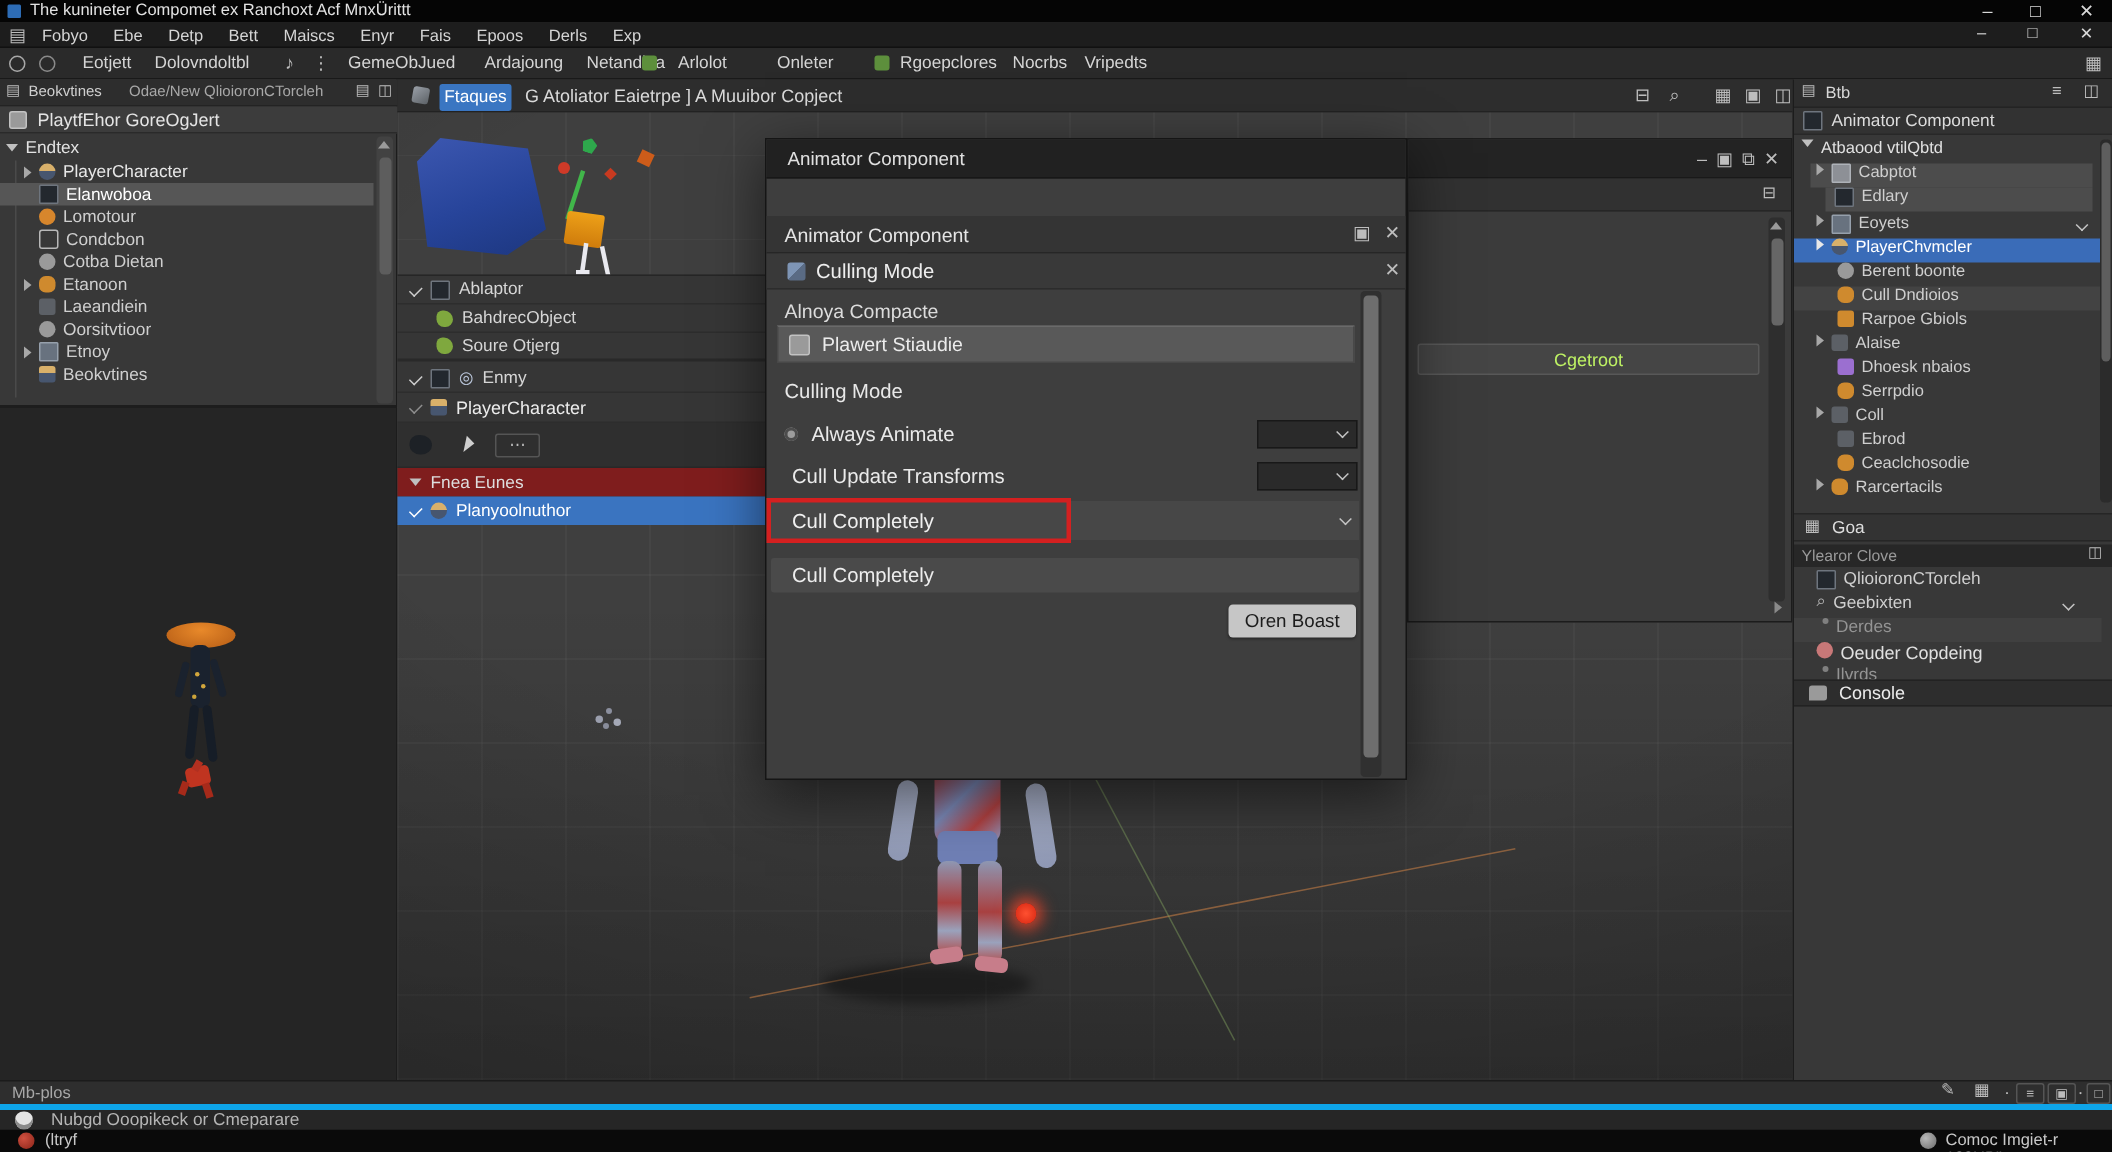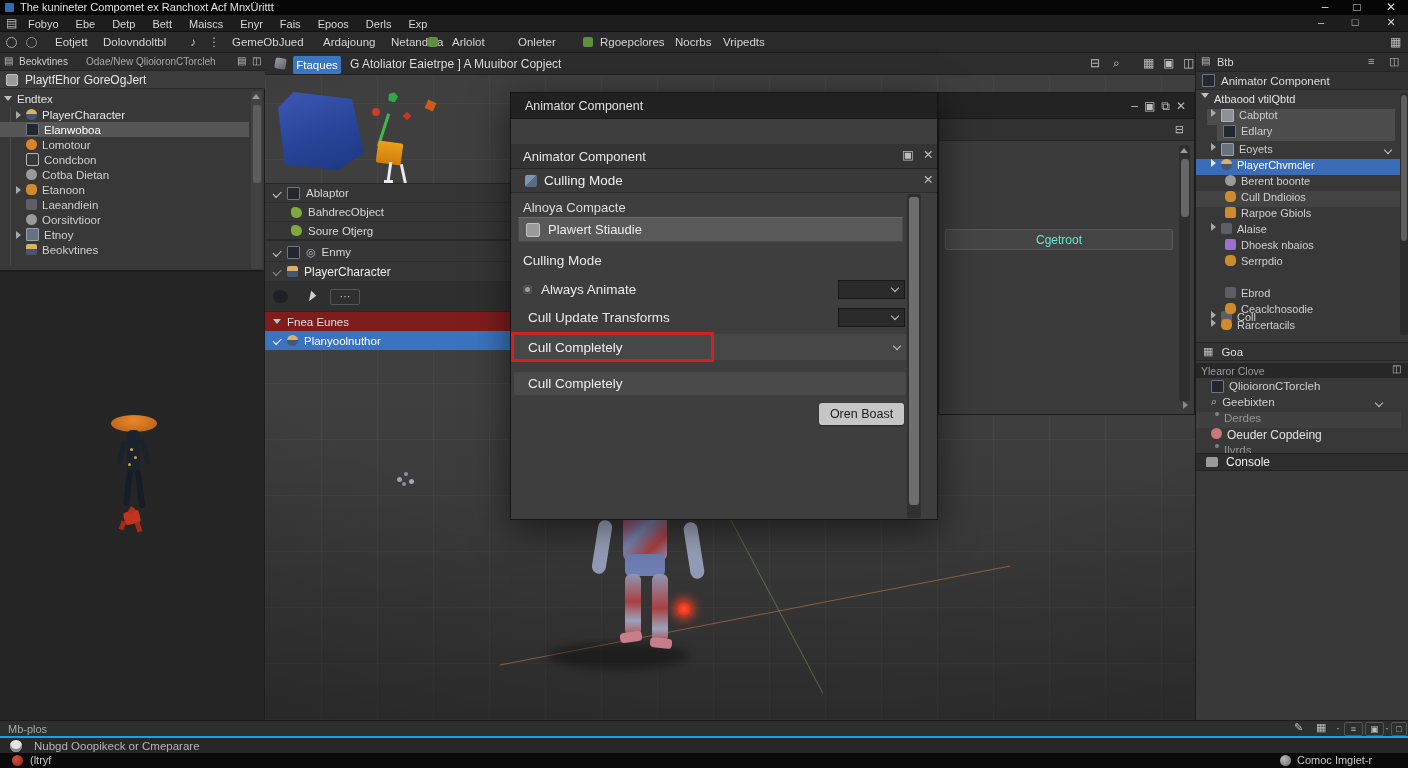--- a/index.html
+++ b/index.html
@@ -298,21 +298,21 @@
     <span class="glyph">✕</span>
   </div>
   <div class="abs flex" style="left:0;top:26px;width:100%;height:22px;background:#313131;border-bottom:1px solid #262626;box-sizing:border-box;justify-content:flex-end;padding-right:10px;">
     <span class="glyph" style="font-size:11px;">⊟</span>
   </div>
   <div class="scrolltrack" style="left:240px;top:52px;width:11px;height:256px;">
     <span class="tri-u abs" style="left:1px;top:3px;"></span>
     <div class="scrollthumb" style="left:1.5px;top:14px;width:8px;height:58px;"></div>
   </div>
   <div class="abs flex" style="left:6px;top:136px;width:228px;height:21px;background:#454545;border:1px solid #585858;border-radius:2px;box-sizing:border-box;justify-content:center;">
-    <span style="font-size:12px;color:#5eead4;">Cgetroot</span>
+    <span style="font-size:12px;color:#bef264;">Cgetroot</span>
   </div>
   <span class="tri-r abs" style="left:244px;top:308px;border-left-color:#8a8a8a;"></span>
 </div>
 
 <div class="abs" style="left:510px;top:92px;width:428px;height:428px;background:#3e3e3e;border:1px solid #151515;box-sizing:border-box;box-shadow:0 10px 36px rgba(0,0,0,.55);z-index:10;">
 
   <div class="abs flex" style="left:0;top:0;width:100%;height:26px;background:#212121;border-bottom:1px solid #171717;box-sizing:border-box;">
     <span style="margin-left:14px;font-size:12.5px;color:#e0e0e0;">Animator Component</span>
   </div>
 
@@ -435,21 +435,21 @@
     <span>Alaise</span>
   </div>
   <div class="irow" style="left:0;top:186px;width:205px;padding-left:29px;">
     <span class="ic ic-purple"></span>
     <span>Dhoesk nbaios</span>
   </div>
   <div class="irow" style="left:0;top:202px;width:205px;padding-left:29px;">
     <span class="ic ic-osq" style="border-radius:40%;"></span>
     <span>Serrpdio</span>
   </div>
-  <div class="irow" style="left:0;top:218px;width:205px;padding-left:15px;margin-top:40px;">
+  <div class="irow" style="left:0;top:218px;width:205px;padding-left:15px;">
     <span class="tri-r"></span>
     <span class="ic ic-dsq"></span>
     <span>Coll</span>
   </div>
   <div class="irow" style="left:0;top:234px;width:205px;padding-left:29px;">
     <span class="ic ic-dsq"></span>
     <span>Ebrod</span>
   </div>
   <div class="irow" style="left:0;top:250px;width:205px;padding-left:29px;">
     <span class="ic ic-osq" style="border-radius:40%;"></span>
@@ -511,21 +511,21 @@
     </span>
   <span class="abs flex" style="left:1365px;top:1px;width:17px;height:12px;border:1px solid #555;border-radius:2px;justify-content:center;">
       <span class="glyph" style="font-size:9px;">▣</span>
     </span>
   <span class="abs glyph" style="left:1385px;top:1px;">·</span>
   <span class="abs flex" style="left:1391px;top:1px;width:14px;height:12px;border:1px solid #555;border-radius:2px;justify-content:center;">
       <span class="glyph" style="font-size:9px;">□</span>
     </span>
 </div>
 
-<div class="abs flex" style="left:0;top:736px;width:1408px;height:17px;background:#262626;border-top:2px solid #0ea5e9;box-sizing:border-box;">
+<div class="abs flex" style="left:0;top:736px;width:1408px;height:17px;background:#262626;border-top:4px solid #0ea5e9;box-sizing:border-box;">
   <span style="margin-left:10px;width:12px;height:12px;background:#e4e4e4;border-radius:50% 50% 50% 50%/45% 45% 60% 60%;display:inline-block;box-shadow:inset 0 -3px 0 #8a8a8a;"></span>
   <span style="margin-left:12px;font-size:11.5px;color:#b5b5b5;">Nubgd Ooopikeck or Cmeparare</span>
 </div>
 
 <div class="abs" style="left:0;top:753px;width:1408px;height:15px;background:#0a0a0a;">
   <span class="abs" style="left:12px;top:2px;width:11px;height:11px;background:radial-gradient(circle at 35% 35%,#d05040,#8a2418);border-radius:50%;"></span>
   <span class="abs" style="left:30px;top:1px;font-size:11px;color:#c8c8c8;">(ltryf</span>
   <span class="abs" style="left:1280px;top:2px;width:11px;height:11px;background:radial-gradient(circle at 35% 35%,#b8b8b8,#6a6a6a);border-radius:50%;"></span>
   <span class="abs" style="left:1297px;top:1px;font-size:11px;color:#c8c8c8;">Comoc Imgiet-r 100UP" cuns</span>
 </div>

